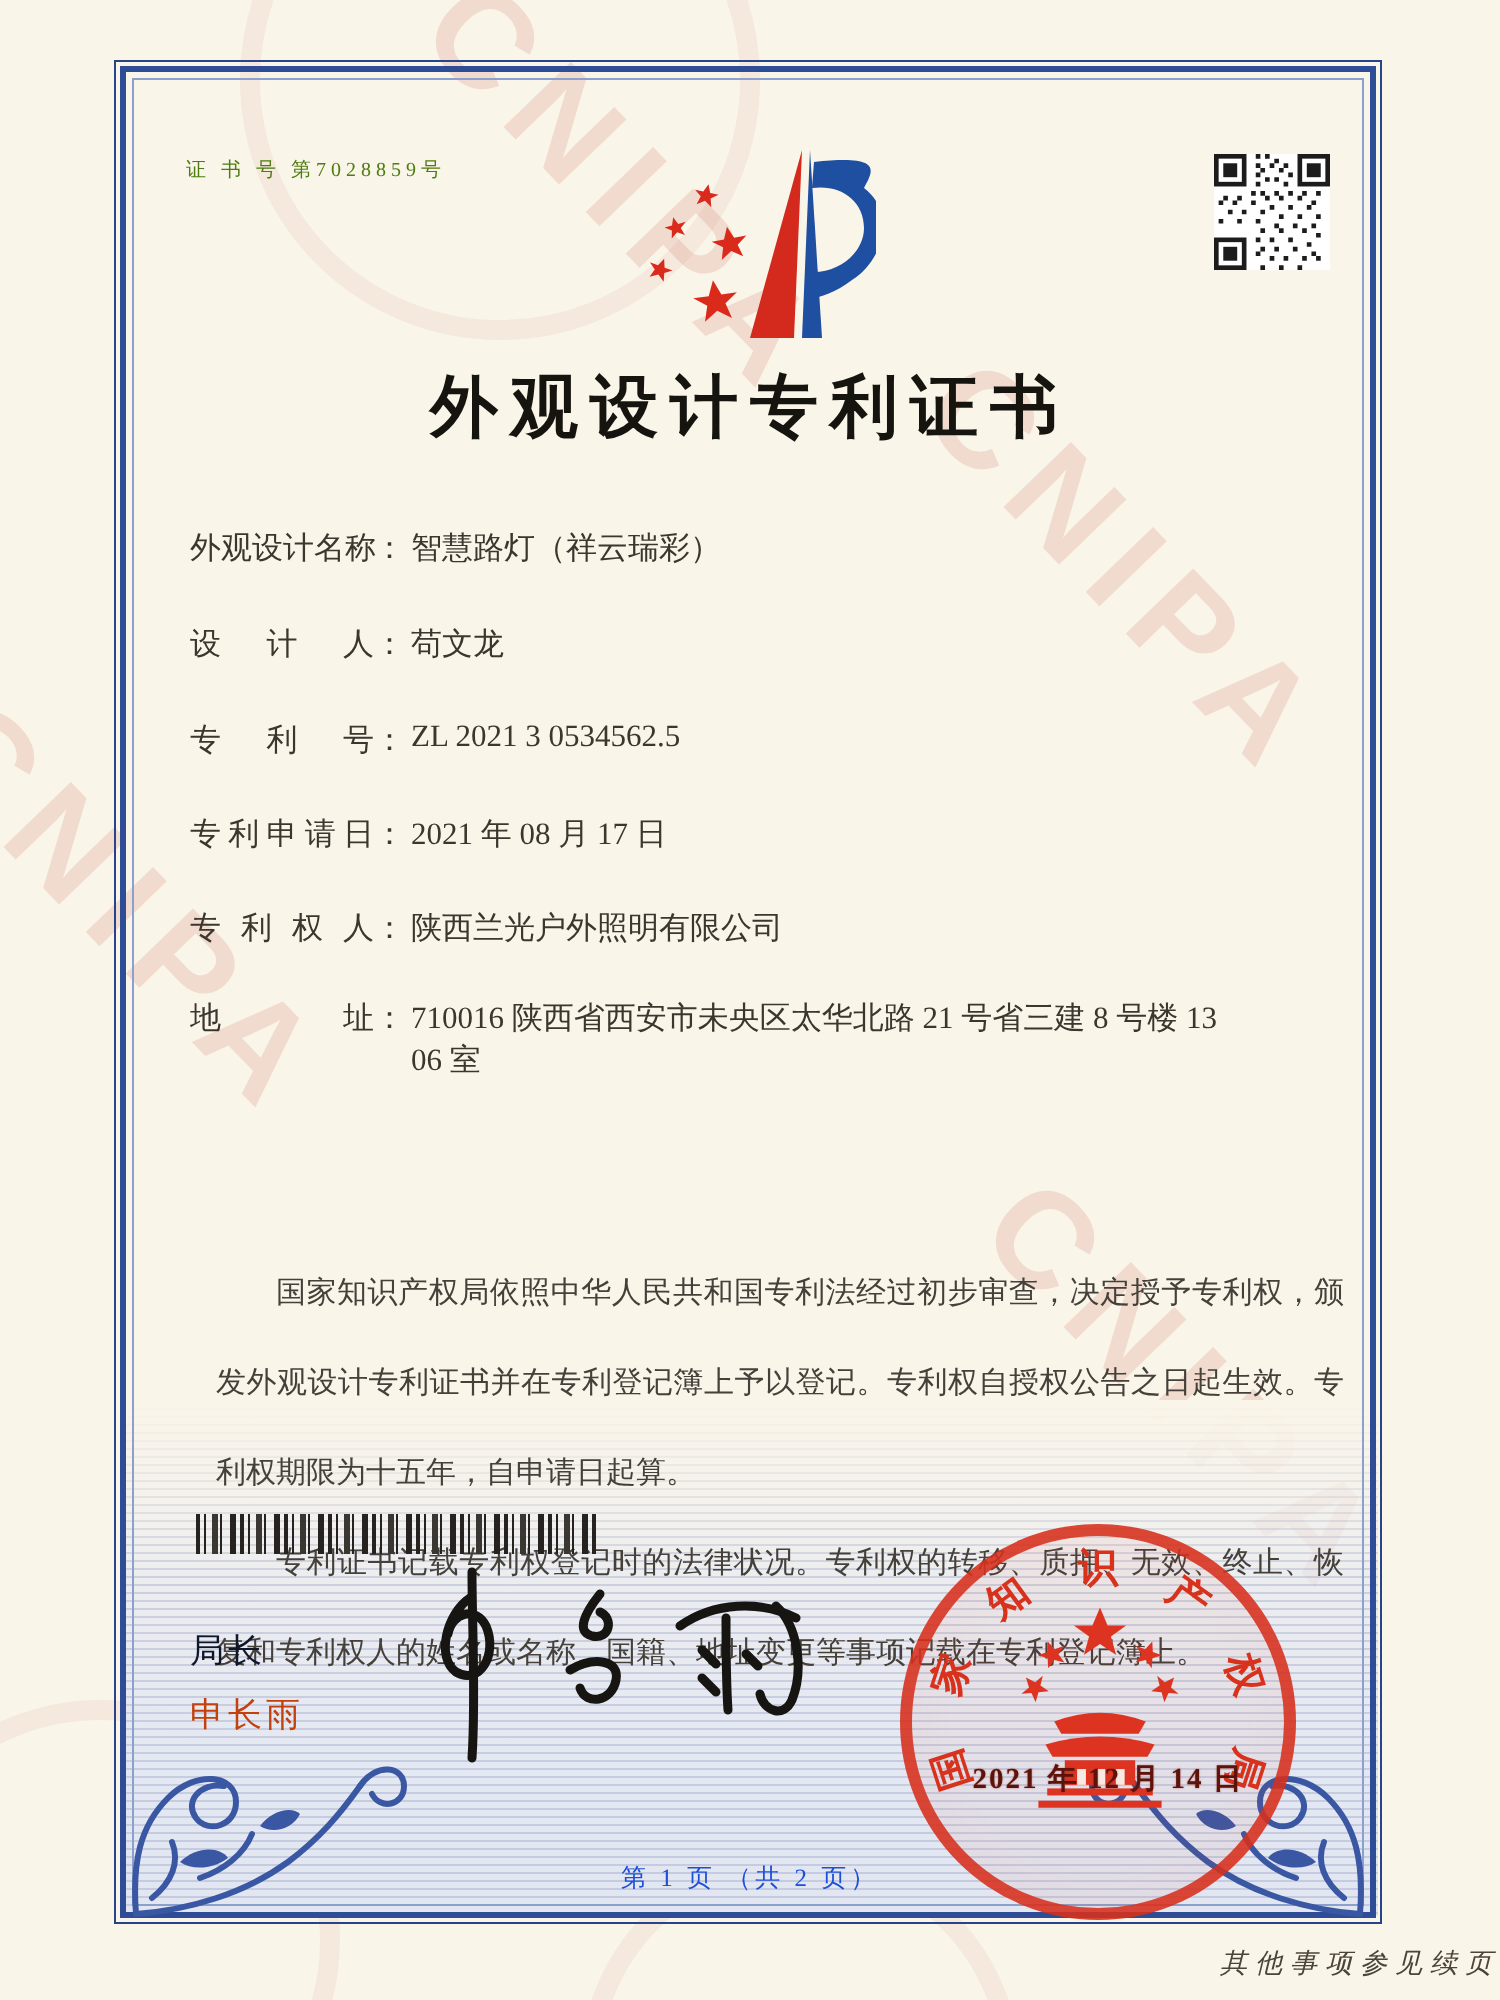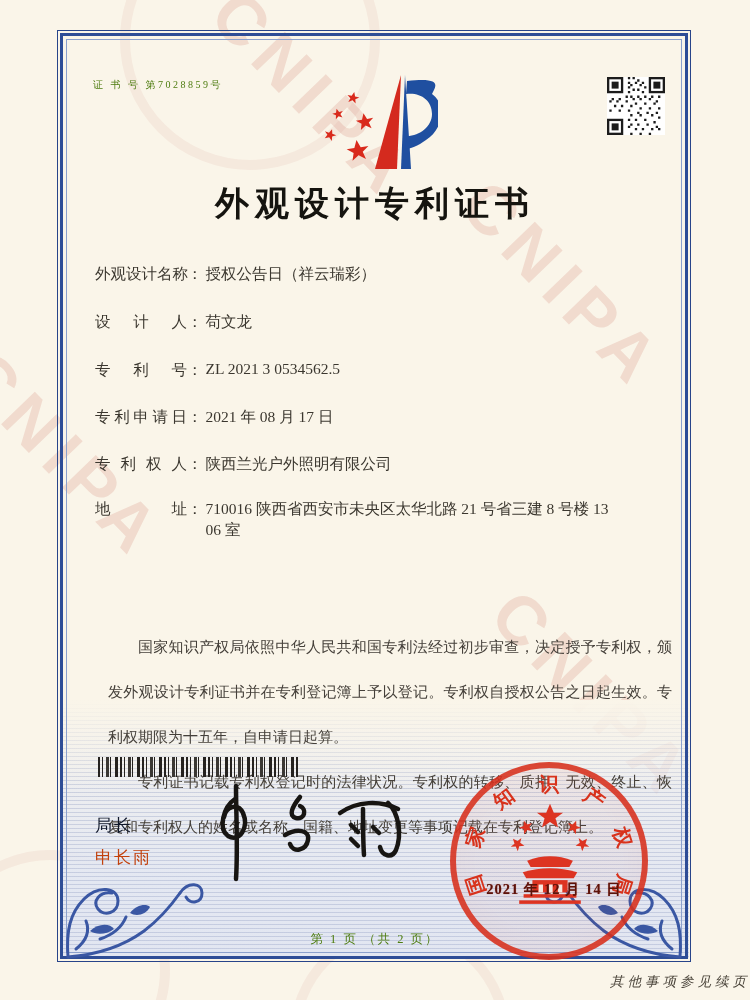--- a/index.html
+++ b/index.html
@@ -60,21 +60,21 @@
           border:6px solid rgba(215,48,28,0.88); z-index:3;
           background:radial-gradient(circle, rgba(224,72,48,0.05) 55%, rgba(224,72,48,0.10) 100%); }
   .seal-char { position:absolute; left:50%; top:50%; font-size:20px; font-weight:bold;
                color:#d8321c; font-family:"Liberation Sans","DejaVu Sans",sans-serif; }
   .seal-emblem { position:absolute; left:50px; top:32px; }
   .seal-date { left:466px; top:880px; width:176px; text-align:center; font-size:14.5px;
                font-weight:bold; color:#5c130a; letter-spacing:1px; z-index:4;
                text-shadow:0 0 1px rgba(160,30,15,0.55); }
 
   .pageinfo { left:0; top:931px; width:750px; text-align:center; font-size:12.5px;
-              letter-spacing:2px; color:#4d7c0f; }
+              letter-spacing:2px; color:#1d4ed8; }
   .footnote { left:0; top:973px; width:750px; text-align:right; font-size:13.5px;
               letter-spacing:4px; color:#4a443a; font-style:italic; }
 
   .logo { left:308px; top:72px; }
   .qr { left:607px; top:77px; }
 </style>
 </head>
 <body>
 
 <div class="page">
@@ -152,21 +152,21 @@
       <rect x="2" y="2" width="3" height="3"></rect>
         <rect x="20" y="2" width="3" height="3"></rect>
         <rect x="2" y="20" width="3" height="3"></rect>
       <path d="M9,0h1v1h-1z M11,0h1v1h-1z M13,1h1v1h-1z M9,2h1v1h-1z M12,2h1v1h-1z M15,2h1v1h-1z M10,3h1v1h-1z M14,3h1v1h-1z M9,4h1v1h-1z M16,4h1v1h-1z M11,5h1v1h-1z M13,5h1v1h-1z M9,6h1v1h-1z M15,6h1v1h-1z M8,8h1v1h-1z M10,8h1v1h-1z M13,8h1v1h-1z M16,8h1v1h-1z M19,8h1v1h-1z M22,8h1v1h-1z M2,9h1v1h-1z M5,9h1v1h-1z M11,9h1v1h-1z M14,9h1v1h-1z M18,9h1v1h-1z M1,10h1v1h-1z M4,10h1v1h-1z M8,10h1v1h-1z M21,10h1v1h-1z M12,11h1v1h-1z M16,11h1v1h-1z M20,11h1v1h-1z M3,12h1v1h-1z M6,12h1v1h-1z M10,12h1v1h-1z M14,13h1v1h-1z M18,13h1v1h-1z M22,13h1v1h-1z M1,14h1v1h-1z M5,14h1v1h-1z M9,14h1v1h-1z M13,15h1v1h-1z M17,15h1v1h-1z M21,15h1v1h-1z M10,16h1v1h-1z M14,16h1v1h-1z M19,16h1v1h-1z M22,17h1v1h-1z M9,18h1v1h-1z M12,18h1v1h-1z M16,18h1v1h-1z M20,19h1v1h-1z M10,20h1v1h-1z M13,20h1v1h-1z M17,20h1v1h-1z M9,21h1v1h-1z M21,21h1v1h-1z M12,22h1v1h-1z M15,22h1v1h-1z M19,22h1v1h-1z M22,22h1v1h-1z M10,24h1v1h-1z M14,24h1v1h-1z M18,24h1v1h-1z"></path>
     </g>
   </svg>
 
   <div class="abs title">外观设计专利证书</div>
 
   <div class="abs row" style="top:264px;">
-    <span class="lbl">外观设计名称</span><span class="colon">：</span><span class="val">授权公告日（祥云瑞彩）</span>
+    <span class="lbl">外观设计名称</span><span class="colon">：</span><span class="val">智慧路灯（祥云瑞彩）</span>
   </div>
   <div class="abs row" style="top:312px;">
     <span class="lbl">设计人</span><span class="colon">：</span><span class="val">苟文龙</span>
   </div>
   <div class="abs row" style="top:360px;">
     <span class="lbl">专利号</span><span class="colon">：</span><span class="val">ZL 2021 3 0534562.5</span>
   </div>
   <div class="abs row" style="top:407px;">
     <span class="lbl">专利申请日</span><span class="colon">：</span><span class="val">2021 年 08 月 17 日</span>
   </div>

